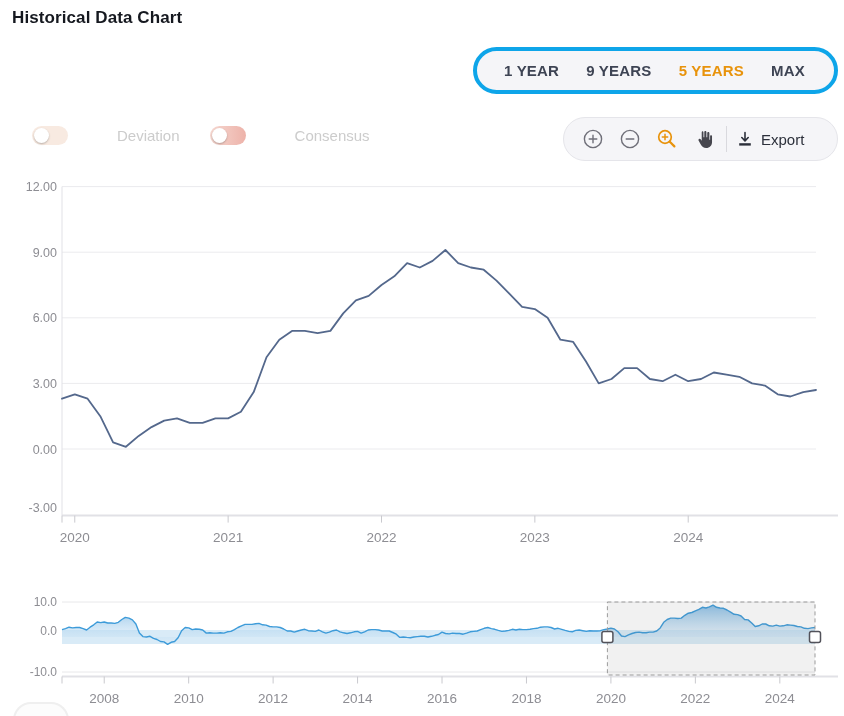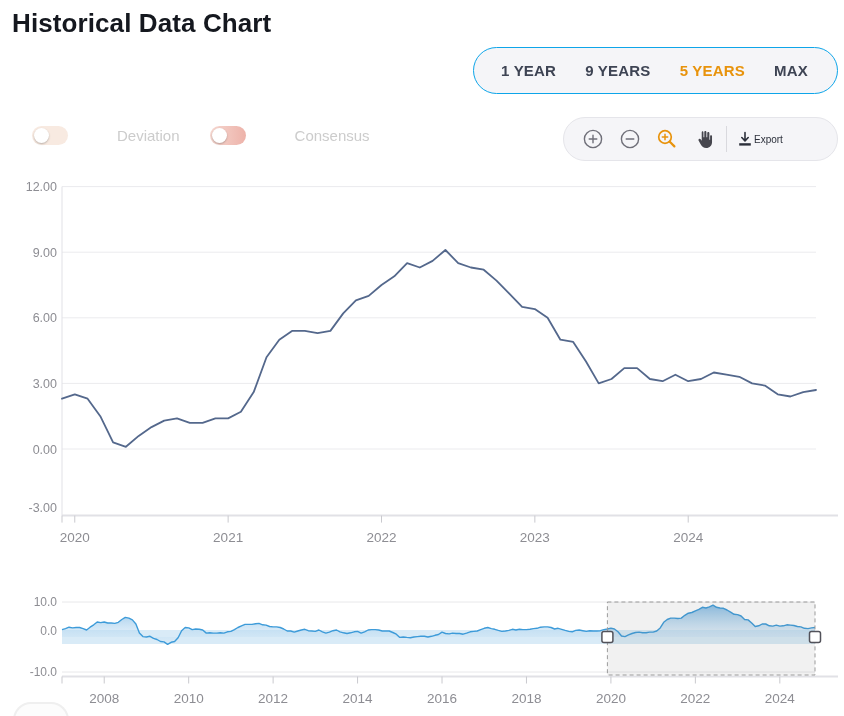--- a/index.html
+++ b/index.html
@@ -1,44 +1,44 @@
 <!DOCTYPE html>
 <html><head>
 <meta charset="utf-8">
 <style>
   html,body{margin:0;padding:0;background:#fff;}
   #app{position:relative;width:844px;height:716px;background:#fff;overflow:hidden;
        font-family:"Liberation Sans",sans-serif;-webkit-font-smoothing:antialiased;}
   
-  .page-title{position:absolute;left:12px;top:8px;font-size:26px;font-weight:700;color:#15181f;letter-spacing:.1px;}
+  .page-title{position:absolute;left:12px;top:8px;font-size:17px;font-weight:700;color:#15181f;letter-spacing:.1px;}
   
   .range-bar{position:absolute;left:473px;top:47px;width:365px;height:47px;box-sizing:border-box;
-             background:#f5f5f8;border:1px solid #0ea5e9;border-radius:24px;
+             background:#f5f5f8;border:4px solid #0ea5e9;border-radius:24px;
              display:flex;align-items:center;justify-content:space-between;padding:0 27px 0 25px;}
   .range-btn{border:none;background:none;cursor:pointer;font-family:inherit;
              font-size:15px;font-weight:700;color:#3e4454;letter-spacing:.2px;padding:4px 2px;}
   .range-btn.active{color:#e8930c;}
   
   .toggles{position:absolute;left:32px;top:126px;display:flex;align-items:center;gap:30px;}
   .toggle-wrap{display:flex;align-items:center;cursor:pointer;gap:40px;}
   .toggle{position:relative;width:36px;height:19px;border-radius:10px;}
   .toggle.deviation{background:#f8eae1;}
   .toggle.consensus{background:linear-gradient(90deg,#f6d8d1,#edb2a9);}
   .knob{position:absolute;left:2px;top:2px;width:15px;height:15px;border-radius:50%;background:#fff;
         box-shadow:0 1px 2px rgba(0,0,0,.25);}
   .toggle-label{margin-left:9px;font-size:15px;color:#cccccc;}
   
   .toolbar{position:absolute;left:563px;top:117px;width:275px;height:44px;box-sizing:border-box;
            background:#f5f5f8;border:1px solid #e5e5ea;border-radius:22px;
            display:flex;align-items:center;padding:0 14px 0 10px;}
   .tool-btn{border:none;background:none;cursor:pointer;width:37px;height:34px;
             display:flex;align-items:center;justify-content:center;padding:0;}
   .tool-divider{width:1px;height:26px;background:#d9d9de;margin:0 8px 0 4px;}
-  .export-btn{border:none;background:none;cursor:pointer;display:flex;align-items:center;gap:1px;
-              font-family:inherit;font-size:10px;color:#2c303b;font-weight:500;padding:0 2px;}
+  .export-btn{border:none;background:none;cursor:pointer;display:flex;align-items:center;gap:8px;
+              font-family:inherit;font-size:15px;color:#2c303b;font-weight:500;padding:0 2px;}
   
   .chart-svg{position:absolute;left:0;}
   svg text{font-family:"Liberation Sans",sans-serif;}
   
   .float-bubble{position:absolute;left:13px;top:702px;width:52px;height:16px;background:#fcfcfc;
                 border:2px solid #efefef;border-bottom:none;border-radius:26px 26px 0 0;}
 </style>
 </head>
 <body>
 

